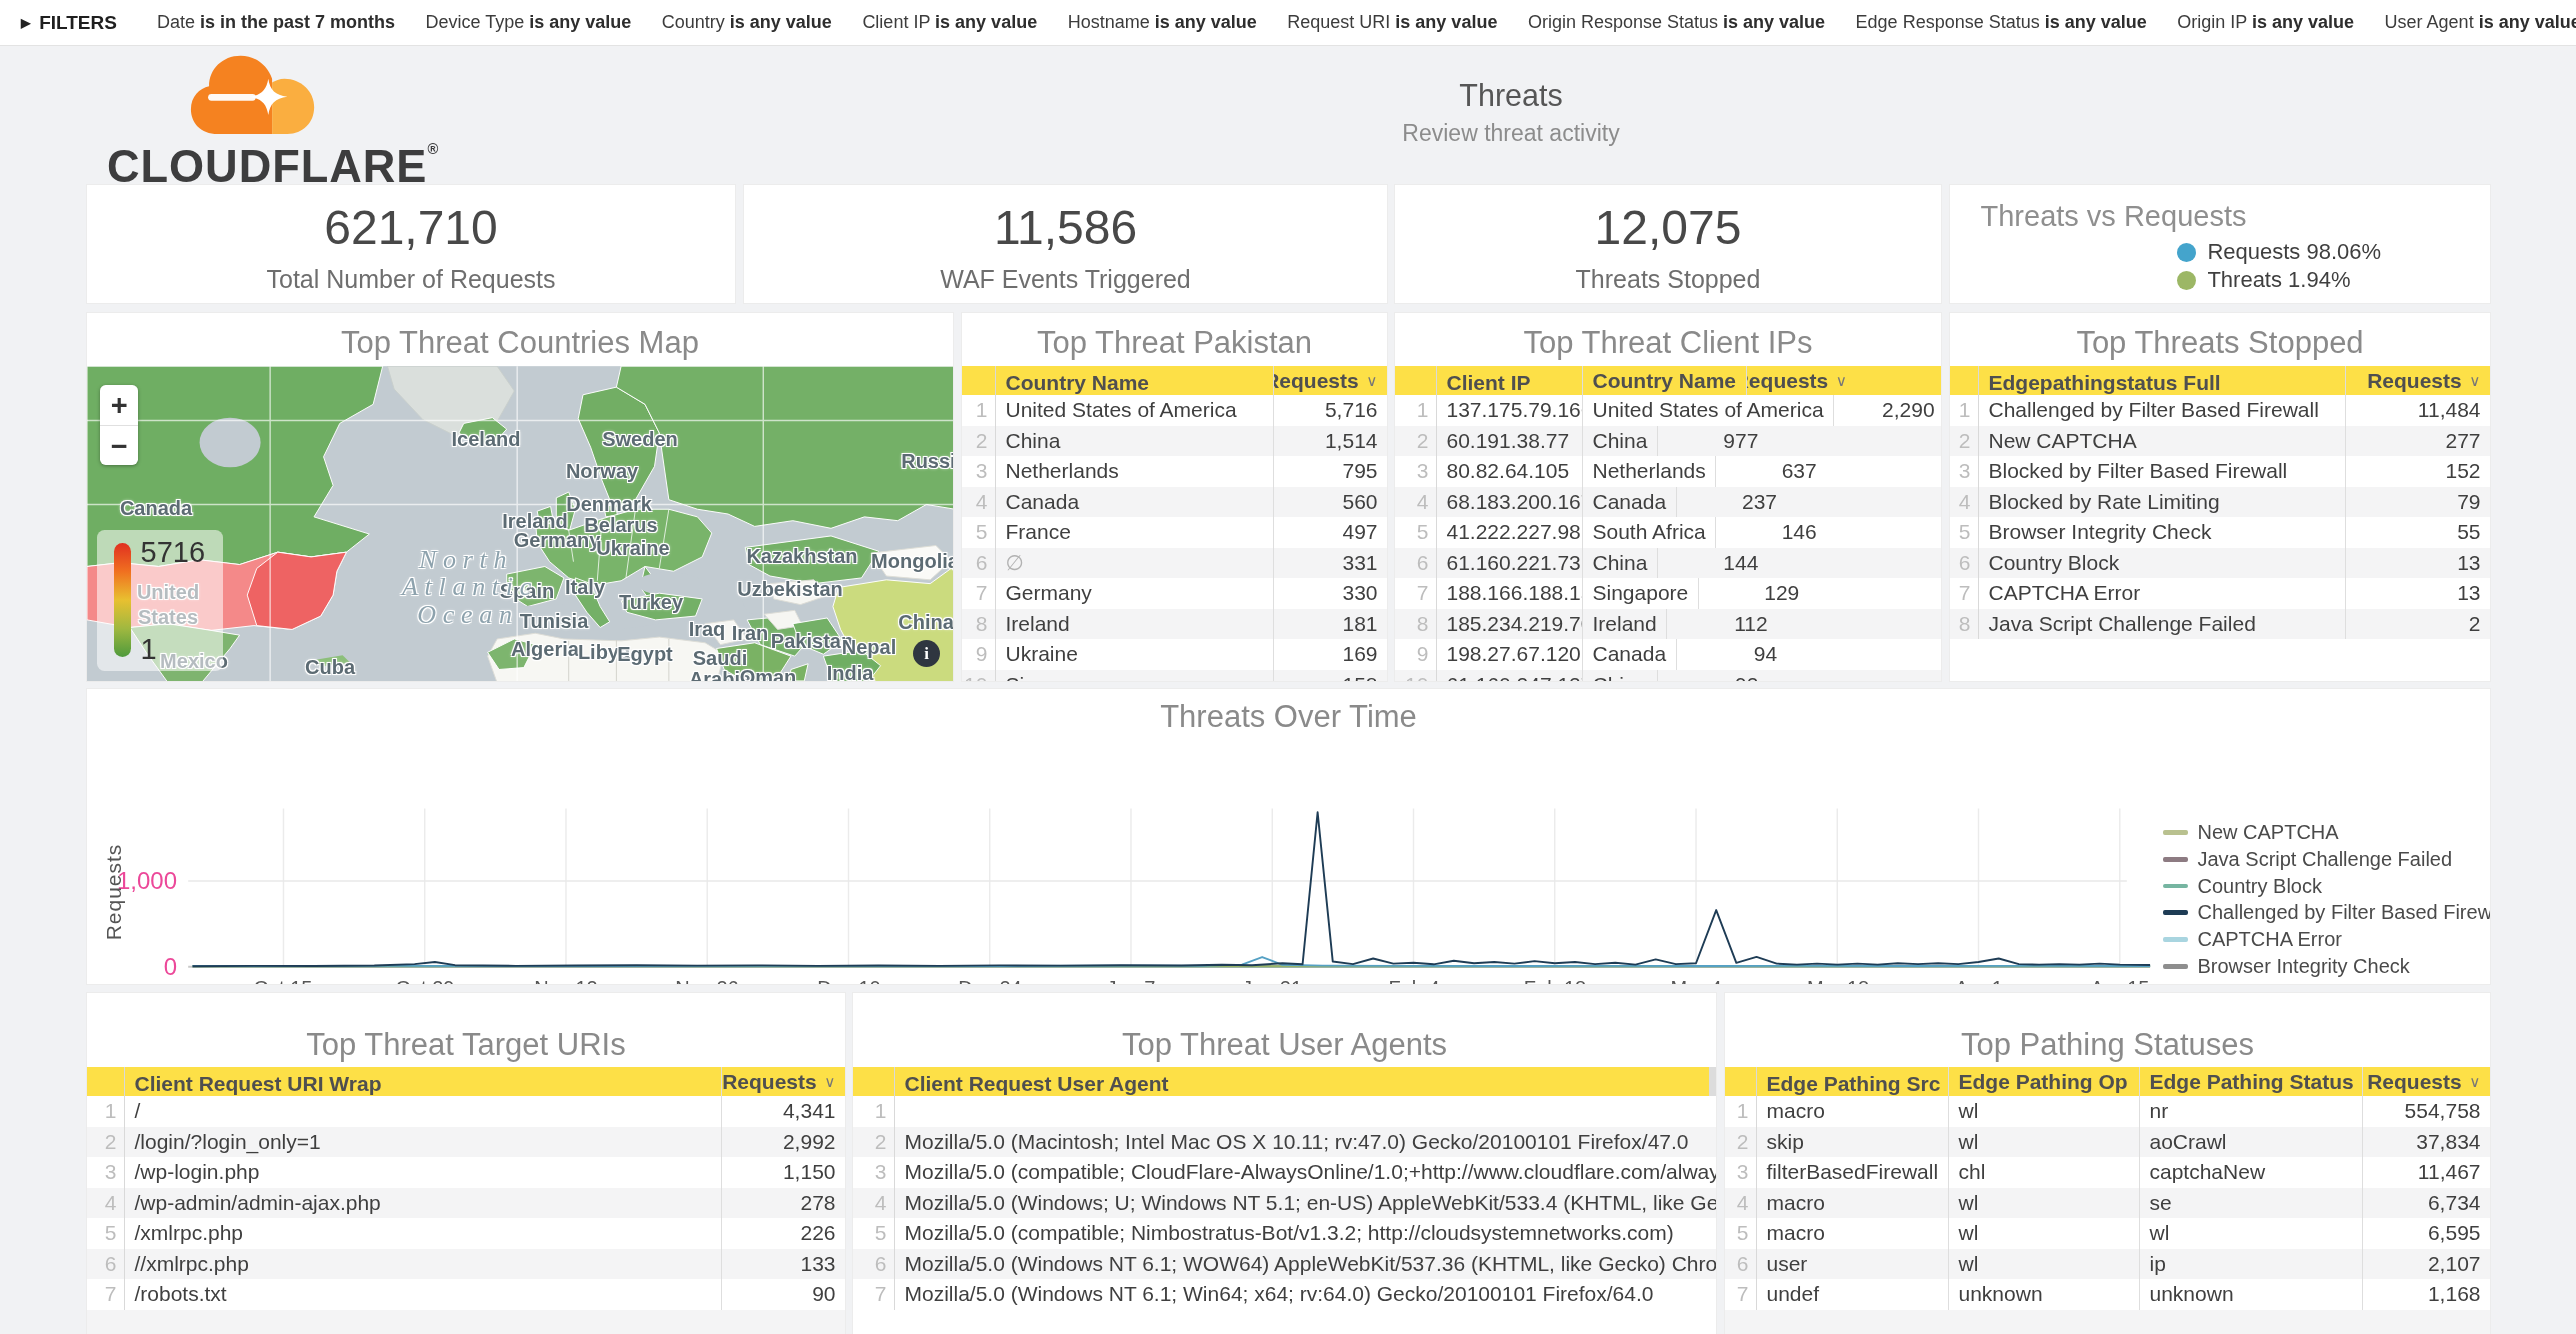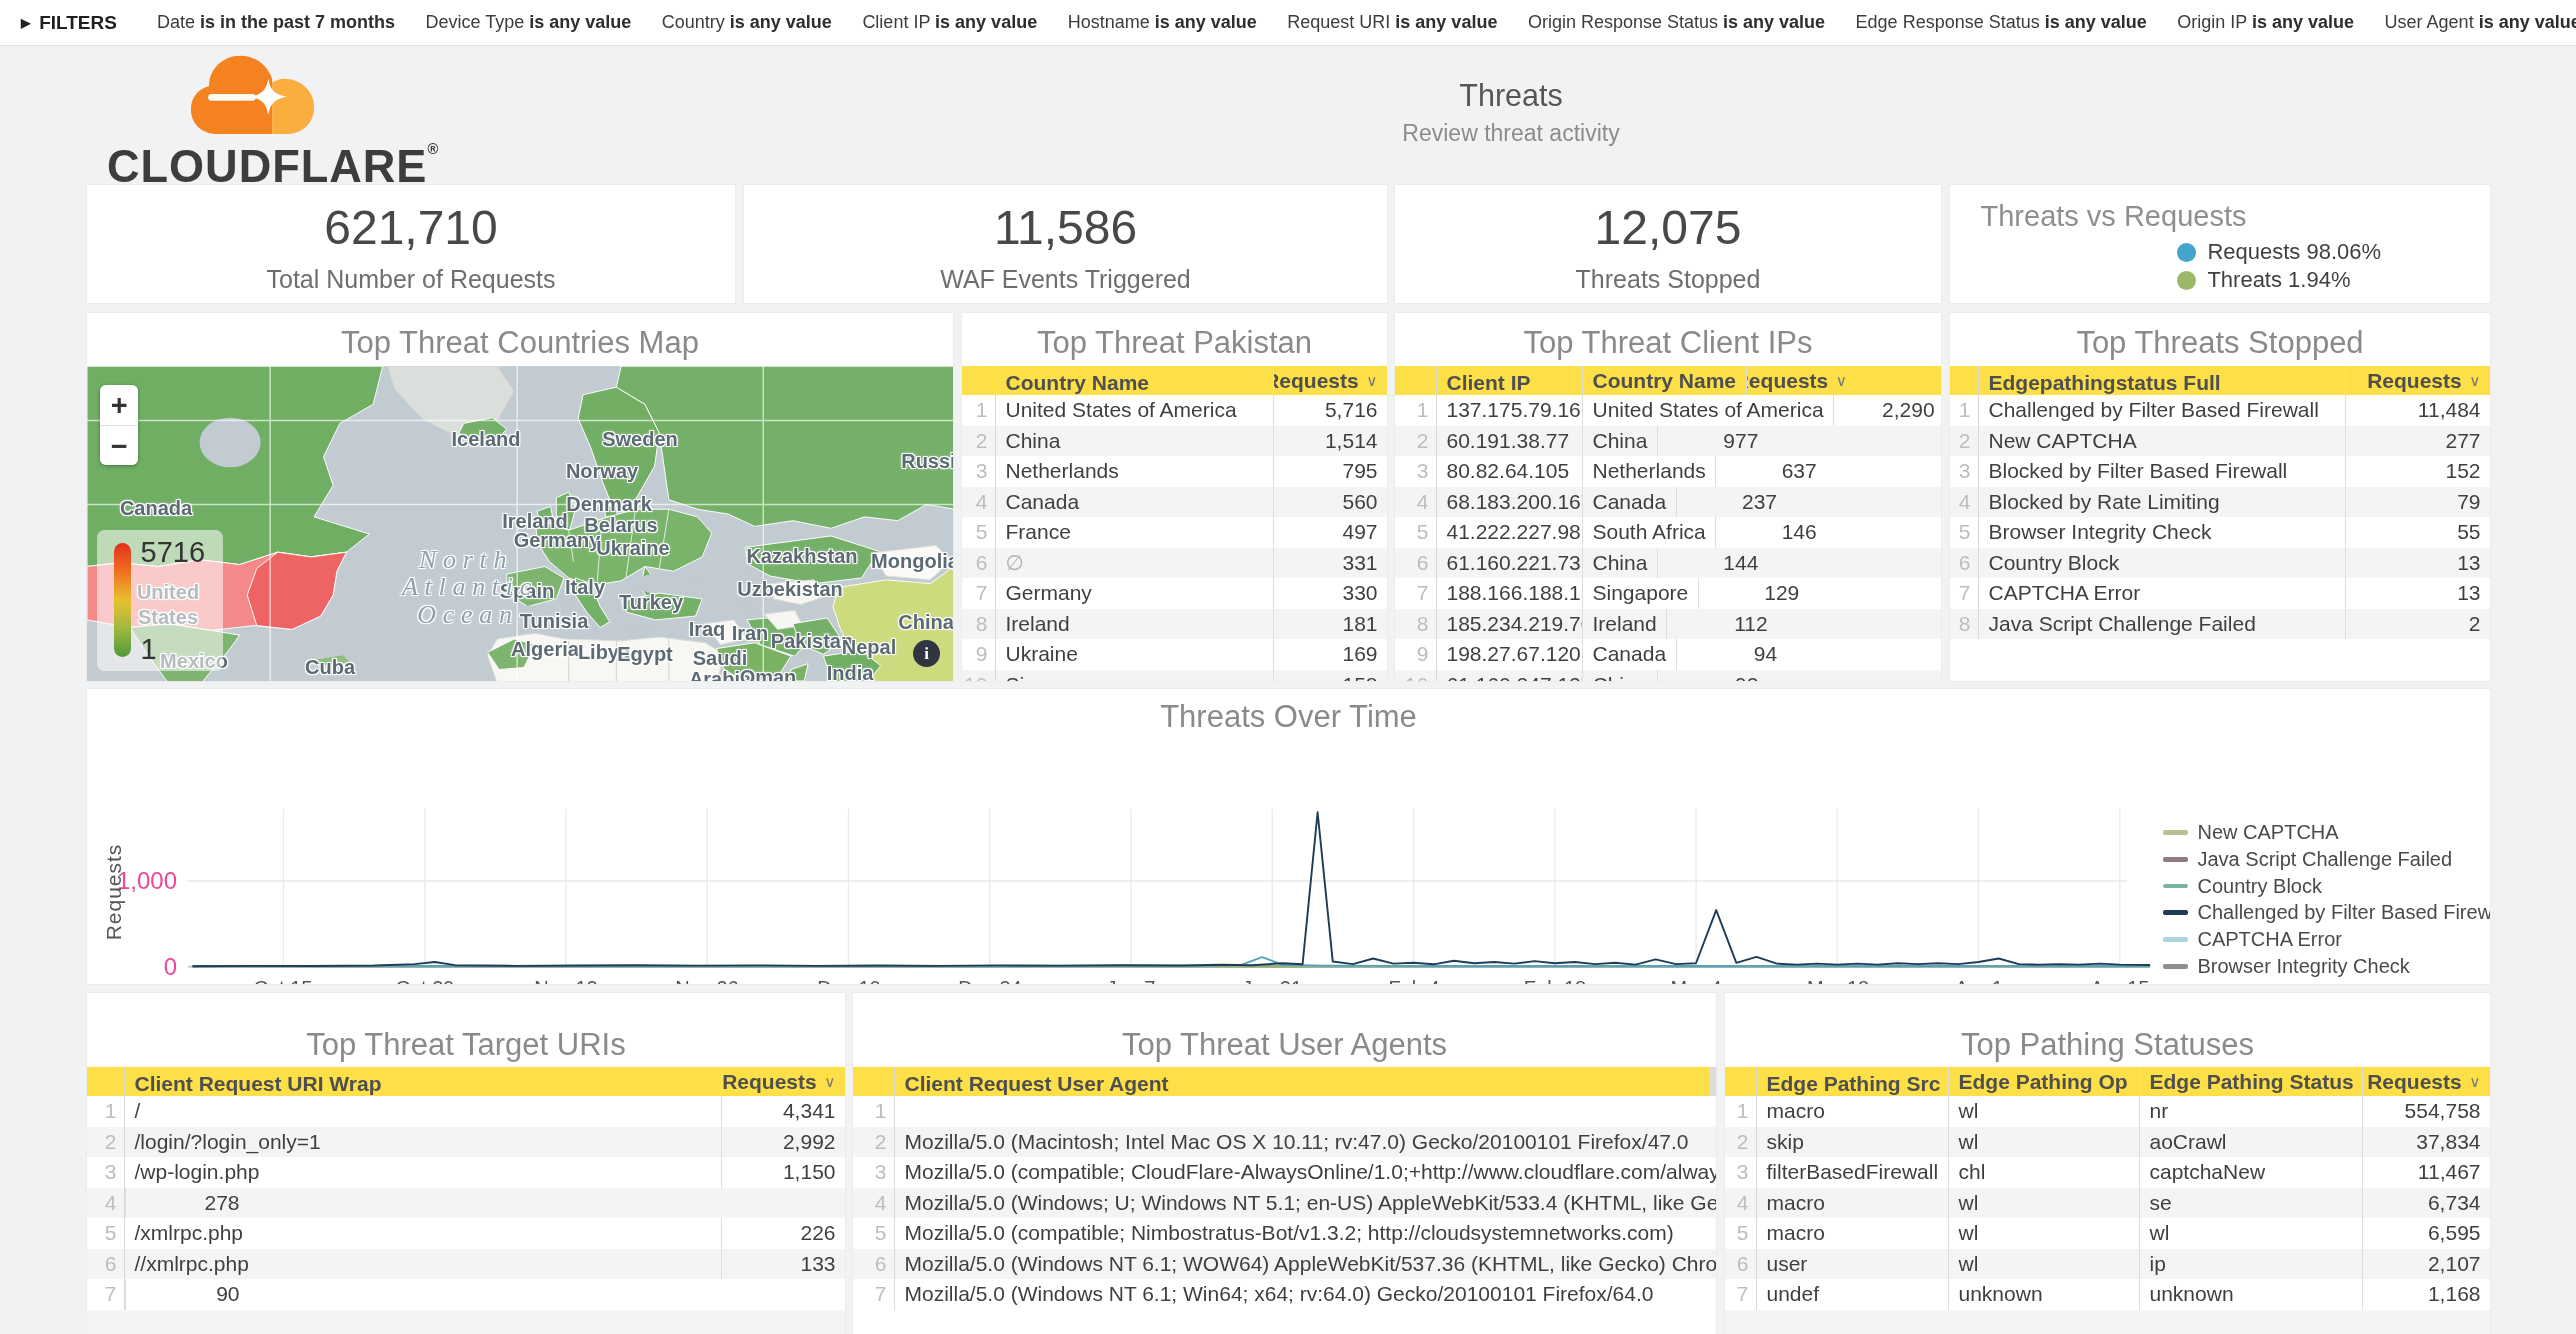--- a/index.html
+++ b/index.html
@@ -570,34 +570,36 @@
           <div class="cell cgrow">/login/?login_only=1</div>
           <div class="cell creq">2,992</div>
         </div>
         <div class="trow">
           <div class="cell cnum">3</div>
           <div class="cell cgrow">/wp-login.php</div>
           <div class="cell creq">1,150</div>
         </div>
         <div class="trow">
           <div class="cell cnum">4</div>
+          <div class="cell cgrow">/wp-admin/admin-ajax.php</div>
           <div class="cell creq">278</div>
         </div>
         <div class="trow">
           <div class="cell cnum">5</div>
           <div class="cell cgrow">/xmlrpc.php</div>
           <div class="cell creq">226</div>
         </div>
         <div class="trow">
           <div class="cell cnum">6</div>
           <div class="cell cgrow">//xmlrpc.php</div>
           <div class="cell creq">133</div>
         </div>
         <div class="trow">
           <div class="cell cnum">7</div>
+          <div class="cell cgrow">/robots.txt</div>
           <div class="cell creq">90</div>
         </div>
       </div>
     <div class="row-filler"></div>
   </div>
 </div>
 
 <div class="panel t-uas" style="left:852px;top:992px;width:865px;height:343px;">
   <div class="tablewrap">
     <div class="ptitle2">Top Threat User Agents</div>

